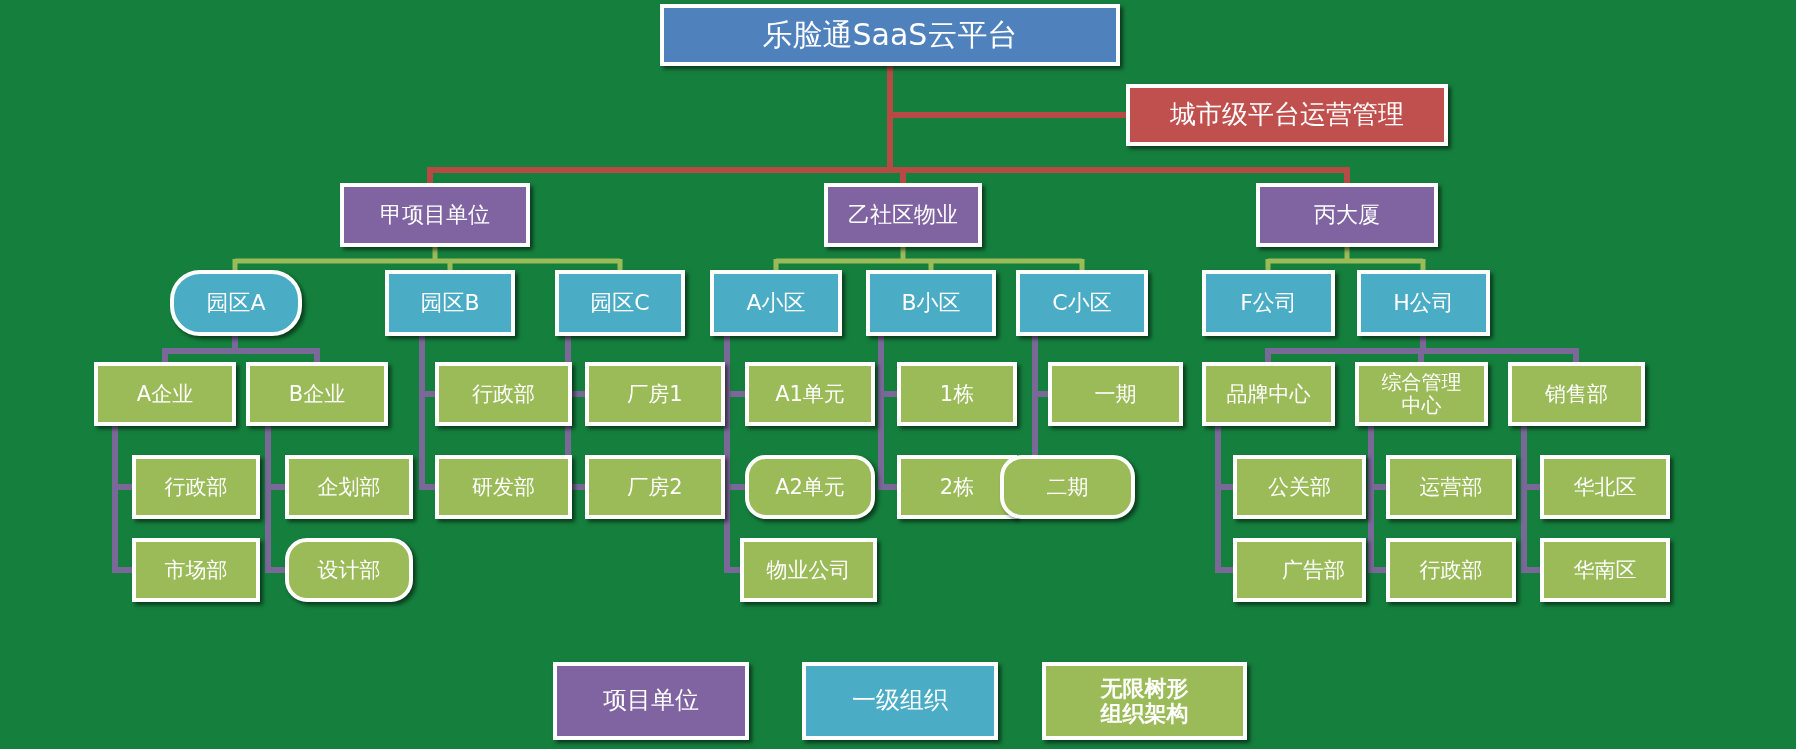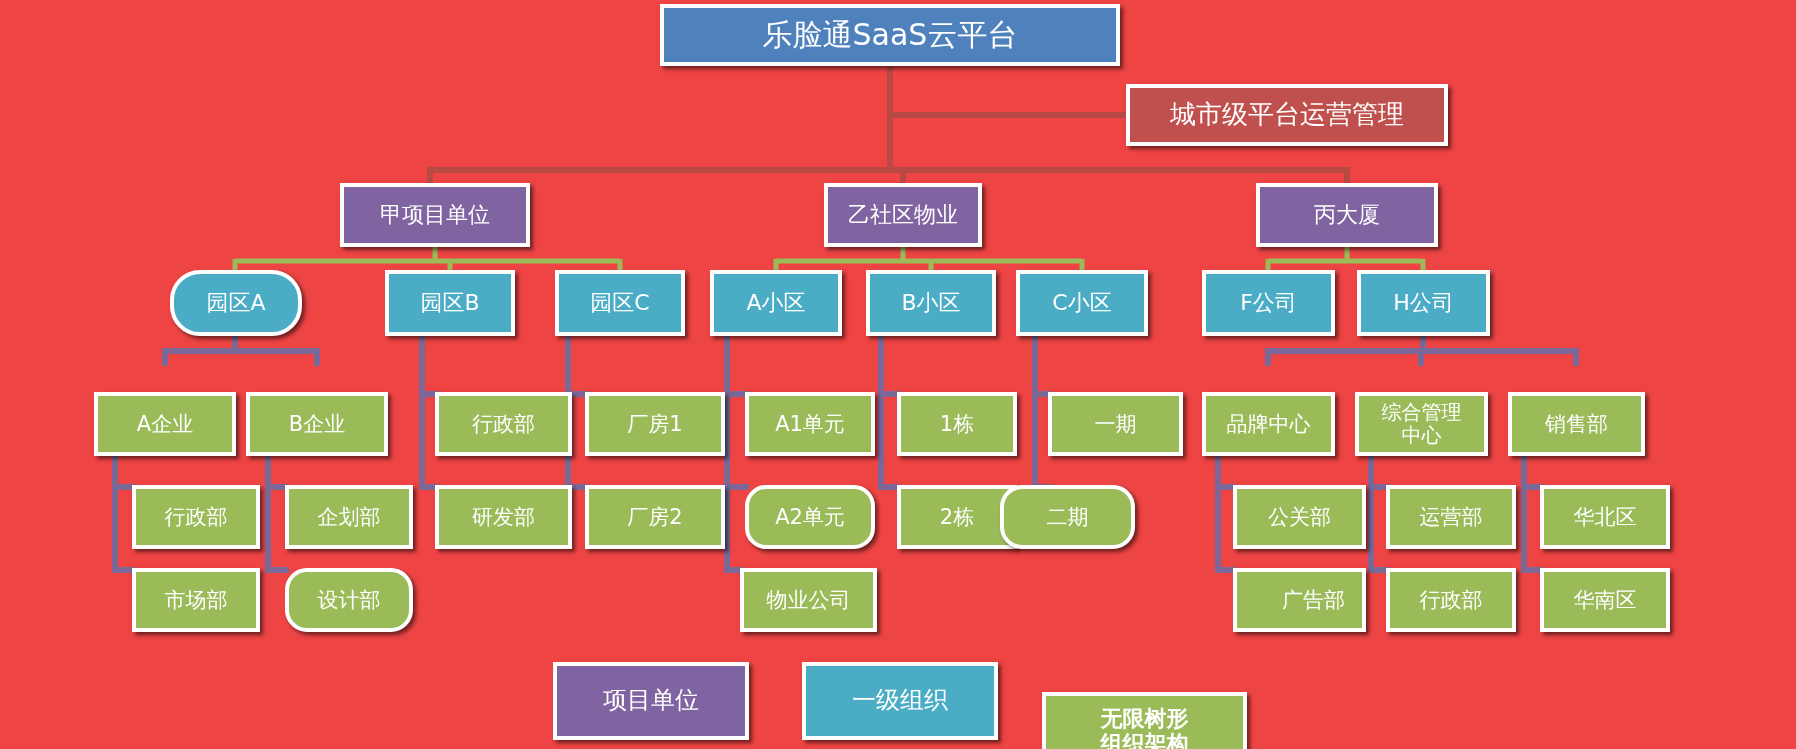--- a/index.html
+++ b/index.html
@@ -1,20 +1,20 @@
 <!DOCTYPE html>
 <html><head>
 <meta charset="utf-8">
 <style>
   html, body { margin: 0; padding: 0; background: #000; }
   .stage {
     position: relative;
     width: 1796px;
     height: 749px;
-    background: #ef4444;
+    background: #15803d;
     overflow: hidden;
     font-family: "DejaVu Sans", "Liberation Sans", sans-serif;
   }
   #connector-layer {
     position: absolute;
     left: 0; top: 0;
     width: 1796px; height: 749px;
   }
   .node {
     position: absolute;
@@ -27,21 +27,21 @@
     text-align: center;
     font-size: 22px;
     line-height: 1.15;
     white-space: pre-line;
     box-shadow: 3px 3px 4px rgba(0,0,0,0.55);
   }
   .node.blue   { background: #4f81bd; font-size: 30px; }
   .node.red    { background: #c0504d; font-size: 26px; }
   .node.purple { background: #8064a2; }
   .node.teal   { background: #4bacc6; }
-  .node.green  { background: #9bbb59; font-size: 21px; margin-top: 30px; }
+  .node.green  { background: #9bbb59; font-size: 21px; }
   .node.small  { font-size: 20px; }
   .legend-box  { font-size: 24px; }
   .legend-box.bold { font-weight: bold; font-size: 22px; }
 </style>
 </head>
 <body>
 
 <div class="stage">
   <svg id="connector-layer" viewBox="0 0 1796 749" xmlns="http://www.w3.org/2000/svg">
       <polyline points="890,66 890,172" fill="none" stroke="#b84a46" stroke-width="6"></polyline>

